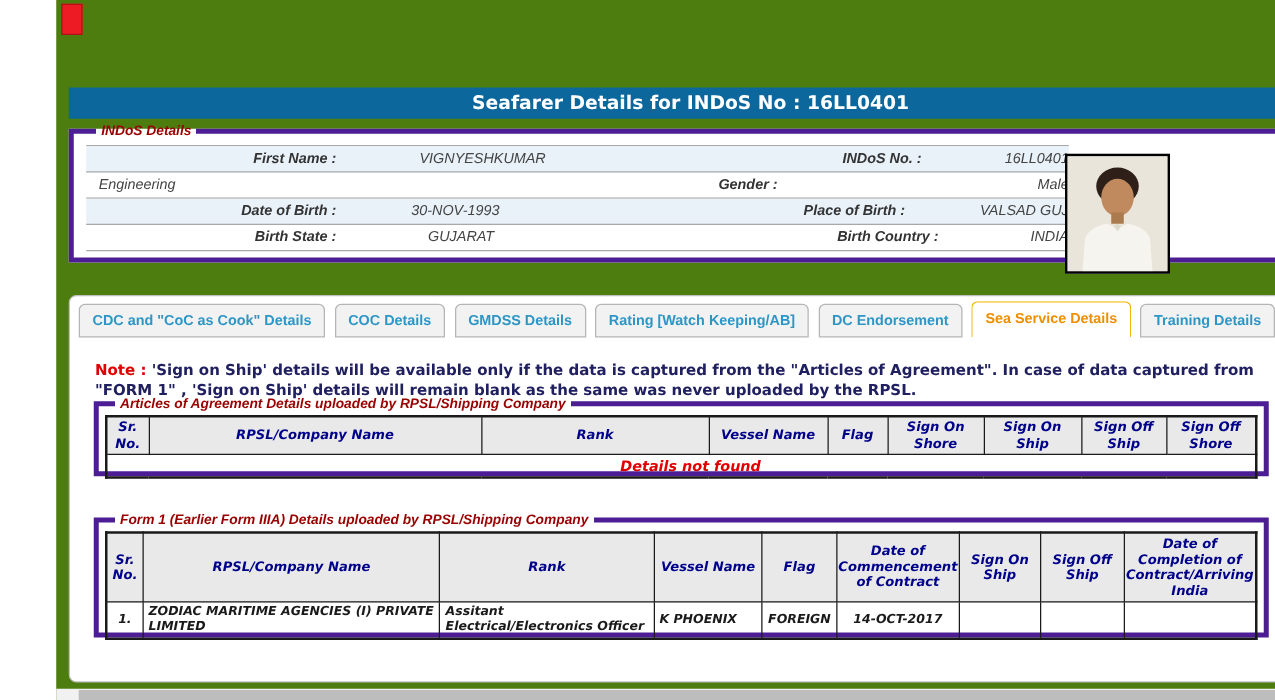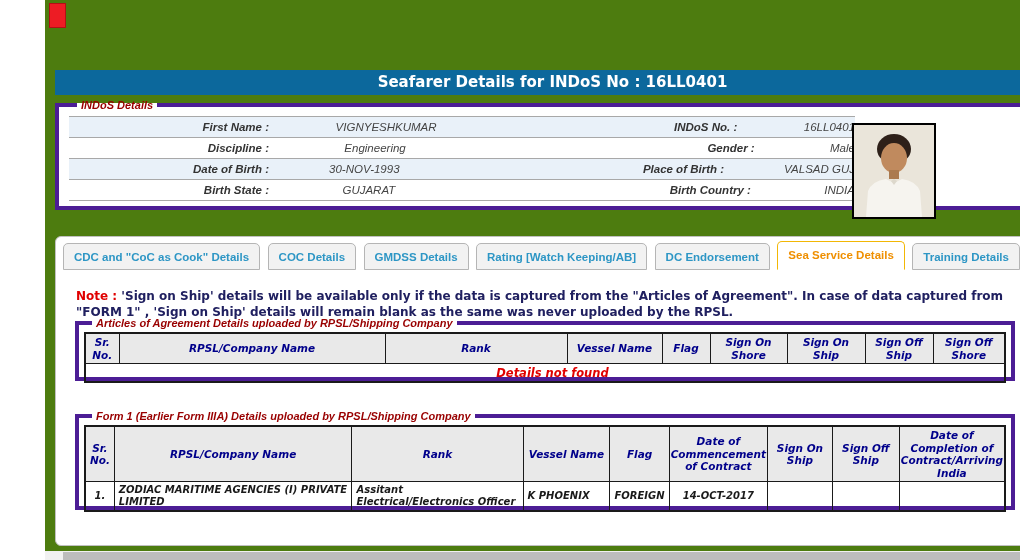--- a/index.html
+++ b/index.html
@@ -82,21 +82,20 @@
   <fieldset class="fs-indos">
     <legend>INDoS Details</legend>
     <div class="details-rows">
       <div class="d-row alt">
         <span class="dl">First Name :</span>
         <span class="dv">VIGNYESHKUMAR</span>
         <span class="dl2">INDoS No. :</span>
         <span class="dv2">16LL0401</span>
       </div>
       <div class="d-row">
-        <span class="dl">Discipline :</span>
         <span class="dv">Engineering</span>
         <span class="dl2">Gender :</span>
         <span class="dv2">Male</span>
       </div>
       <div class="d-row alt">
         <span class="dl">Date of Birth :</span>
         <span class="dv">30-NOV-1993</span>
         <span class="dl2">Place of Birth :</span>
         <span class="dv2">VALSAD GUJ</span>
       </div>

